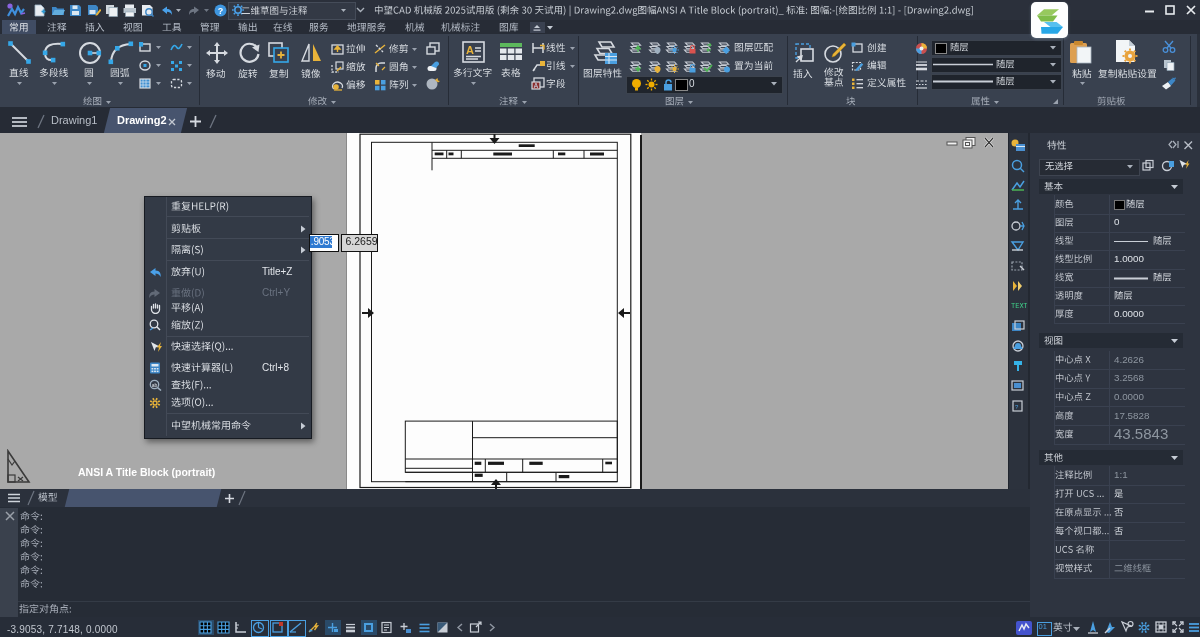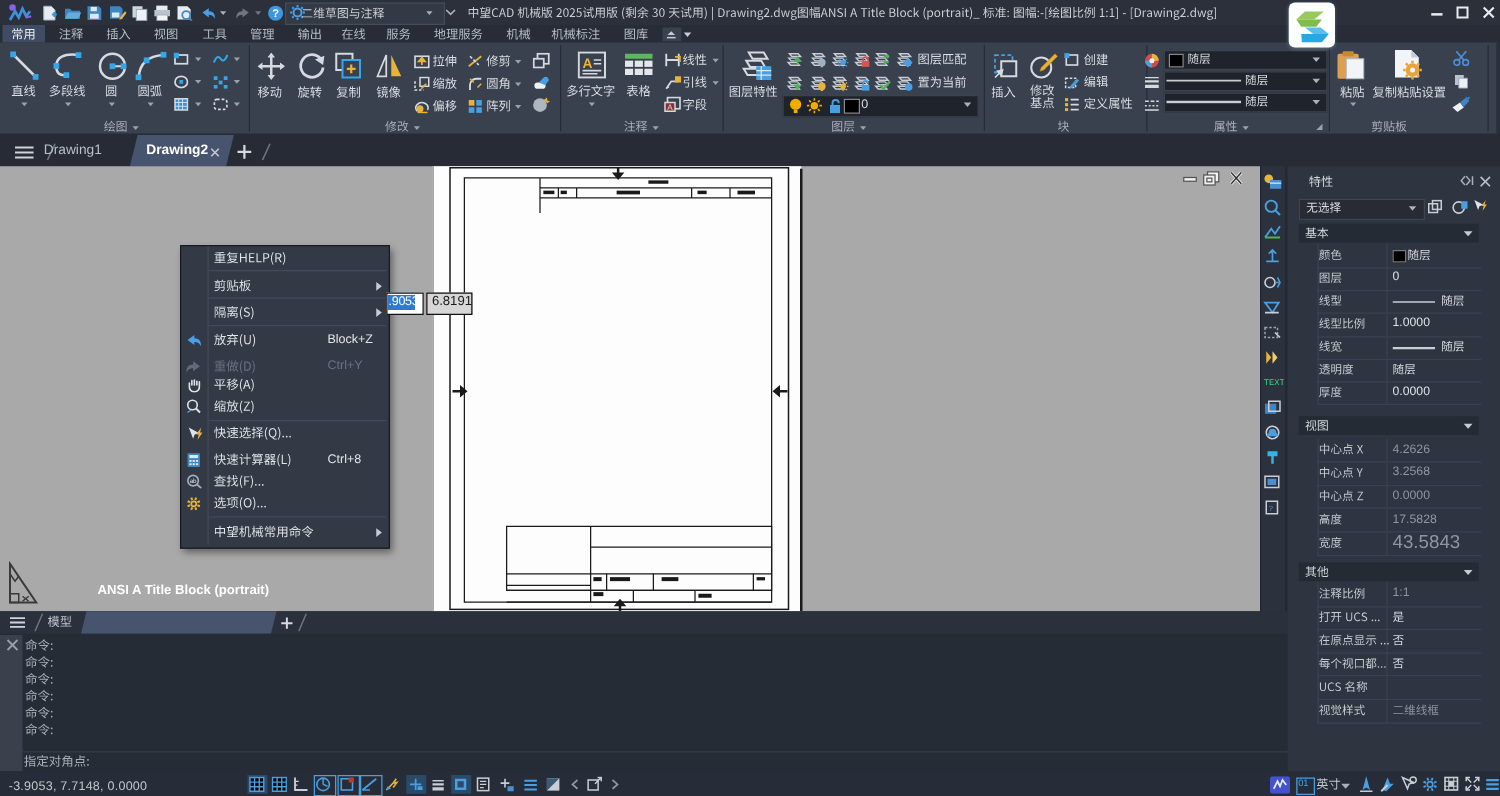--- a/index.html
+++ b/index.html
@@ -1225,21 +1225,21 @@
 <svg class="a" style="left:12.0px;top:116.0px" width="15.0" height="12.0" viewBox="0 0 15.0 12.0">
     <g stroke="#cfd4db" stroke-width="1.7">
       <line x1="0" y1="2" x2="15" y2="2"></line>
       <line x1="0" y1="6" x2="15" y2="6"></line>
       <line x1="0" y1="10" x2="15" y2="10"></line>
     </g>
   </svg>
 <svg class="a" style="left:36.0px;top:114.0px" width="10.0" height="15.0" viewBox="0 0 10.0 15.0">
     <line x1="8" y1="1" x2="2" y2="14" stroke="#6d7480" stroke-width="1.3"></line>
   </svg>
-<div class="a" style="left:35px;top:113.8px;font-size:11.0px;color:#b9bfc8;font-weight:400;line-height:12.6px;white-space:pre;">Drawing1</div>
+<div class="a" style="left:51.0px;top:113.8px;font-size:11.0px;color:#b9bfc8;font-weight:400;line-height:12.6px;white-space:pre;">Drawing1</div>
 <div class="a" style="left:107px;top:108px;width:77px;height:25px;background:#47546e;transform:skewX(-14deg);"></div>
 <div class="a" style="left:117.0px;top:114.3px;font-size:11.0px;color:#ffffff;font-weight:700;line-height:12.6px;white-space:pre;">Drawing2</div>
 <svg class="a" style="left:167.0px;top:117.0px" width="10.0" height="10.0" viewBox="0 0 10.0 10.0">
     <path d="M2 2 L8 8 M8 2 L2 8" stroke="#c3c9d2" stroke-width="1.3"></path>
   </svg>
 <svg class="a" style="left:189.0px;top:115.0px" width="13.0" height="13.0" viewBox="0 0 13.0 13.0">
     <path d="M6.5 1 V12 M1 6.5 H12" stroke="#d6dae0" stroke-width="1.8"></path>
   </svg>
 <svg class="a" style="left:208.0px;top:114.0px" width="10.0" height="15.0" viewBox="0 0 10.0 15.0">
     <line x1="8" y1="1" x2="2" y2="14" stroke="#6d7480" stroke-width="1.3"></line>
@@ -1346,21 +1346,21 @@
   </svg>
 <svg class="t" style="left:171.0px;top:0.0px" width="1" height="1">
     <g fill="#e2e5ea" transform="translate(0,275.30) scale(0.1000)">
       <use href="#g653e" x="0"></use>
       <use href="#g5f03" x="100"></use>
       <use href="#g28" x="200"></use>
       <use href="#g55" x="234"></use>
       <use href="#g29" x="306"></use>
     </g>
   </svg>
-<div class="a" style="left:262.0px;top:265.8px;font-size:10.0px;color:#e2e5ea;font-weight:400;line-height:11.5px;white-space:pre;">Block+Z</div>
+<div class="a" style="left:262.0px;top:265.8px;font-size:10.0px;color:#e2e5ea;font-weight:400;line-height:11.5px;white-space:pre;">Title+Z</div>
 <svg class="a" style="left:147.5px;top:266.5px" width="14.0" height="11.0" viewBox="0 0 14.0 11.0">
     <path d="M2 5 L7.5 1 V3.5 c4.5 0 5.5 3 5.2 6.5 c-1.6-2.8-3-3.4-5.2-3.4 V9 z" fill="#4aa0e8"></path>
   </svg>
 <svg class="t" style="left:171.0px;top:0.0px" width="1" height="1">
     <g fill="#6a7280" transform="translate(0,296.50) scale(0.1000)">
       <use href="#g91cd" x="0"></use>
       <use href="#g505a" x="100"></use>
       <use href="#g28" x="200"></use>
       <use href="#g44" x="234"></use>
       <use href="#g29" x="303"></use>
@@ -1493,21 +1493,21 @@
       <use href="#g4ee4" x="700"></use>
     </g>
   </svg>
 <svg class="a" style="left:300.0px;top:421.7px" width="6.0" height="8.0" viewBox="0 0 6.0 8.0">
     <path d="M1 0.5 L5.5 4 L1 7.5 z" fill="#c6ccd5"></path>
   </svg>
 <div class="a" style="left:308.7px;top:234.2px;width:28.0px;height:15.5px;background:#fff;border:1.6px solid #111;"></div>
 <div class="a" style="left:310.3px;top:235.8px;width:22.0px;height:12.4px;background:#2f7ad1;"></div>
 <div class="a" style="left:310.8px;top:235.8px;font-size:10.0px;color:#fff;font-weight:400;line-height:11.5px;white-space:pre;letter-spacing:-0.20px;">.9053</div>
 <div class="a" style="left:340.8px;top:234.2px;width:35.5px;height:15.6px;background:#d6d6d6;border:1.6px solid #111;"></div>
-<div class="a" style="left:345.5px;top:235.4px;font-size:10.5px;color:#1a1a1a;font-weight:400;line-height:12.1px;white-space:pre;">6.8191</div>
+<div class="a" style="left:345.5px;top:235.4px;font-size:10.5px;color:#1a1a1a;font-weight:400;line-height:12.1px;white-space:pre;">6.2659</div>
 <div class="a" style="left:1008.0px;top:133.0px;width:22.0px;height:356.0px;background:#2c323d;border-left:1px solid #20252e;"></div>
 <svg class="a" style="left:1010.0px;top:138.0px" width="17.0" height="16.0" viewBox="0 0 17.0 16.0">
     <circle cx="5" cy="5" r="3.5" fill="#e8b33a"></circle>
     <rect x="6" y="6" width="9" height="7" fill="#4a8fd0"></rect>
     <path d="M6 8.5 h9" stroke="#dce8f2" stroke-width="1"></path>
   </svg>
 <svg class="a" style="left:1010.0px;top:158.0px" width="17.0" height="16.0" viewBox="0 0 17.0 16.0">
     <circle cx="7" cy="7" r="4.5" fill="none" stroke="#4a9fe0" stroke-width="1.5"></circle>
     <path d="M10 10 l4 4" stroke="#4a9fe0" stroke-width="1.5"></path>
   </svg>

